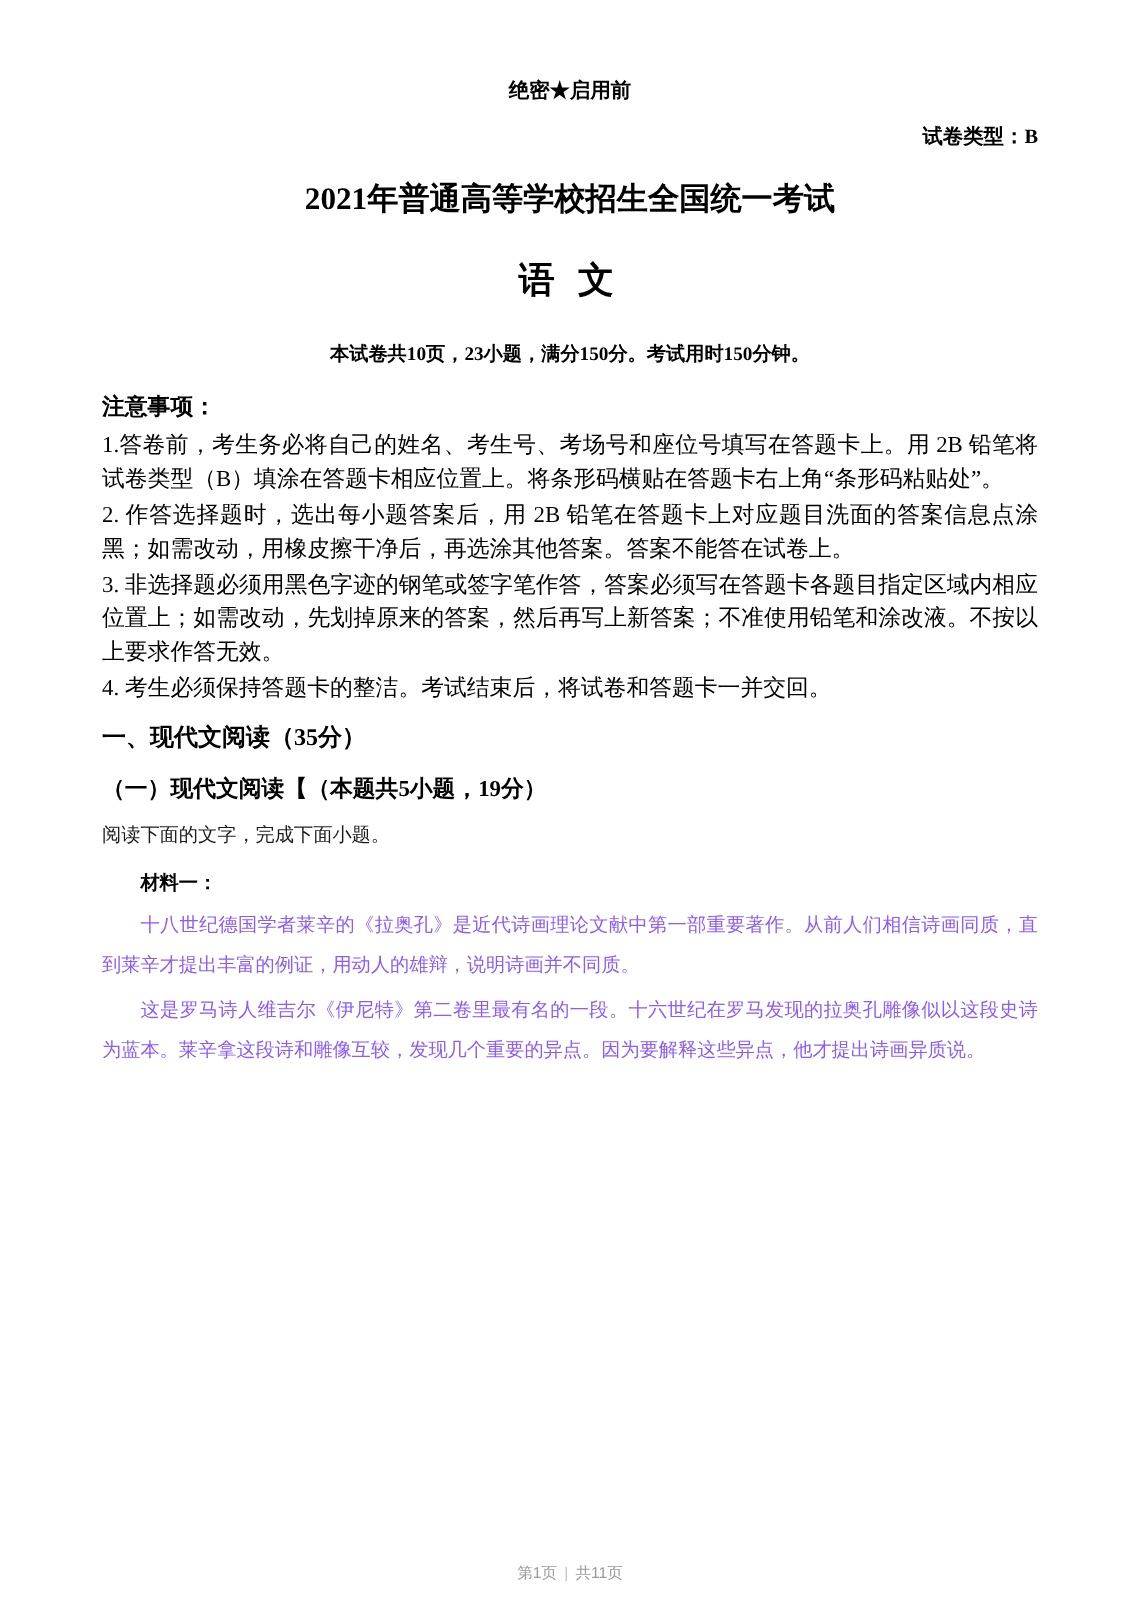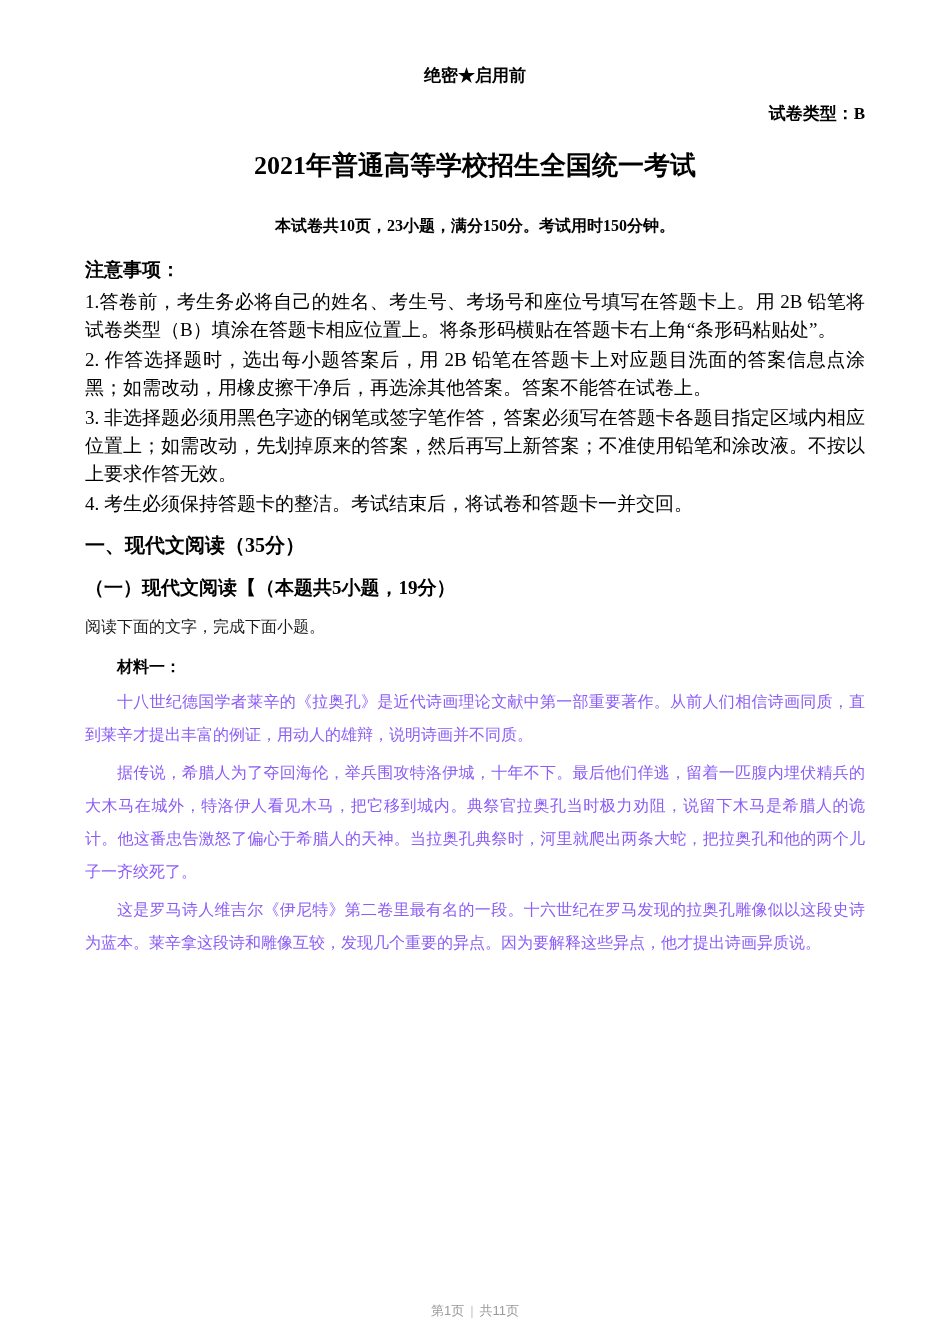--- a/index.html
+++ b/index.html
@@ -122,39 +122,39 @@
 <body>
 
 <div class="page">
 
   <div class="secrecy">绝密★启用前</div>
 
   <div class="paper-type">试卷类型：B</div>
 
   <h1 class="title">2021年普通高等学校招生全国统一考试</h1>
 
+  <h2 class="subject">语 文</h2>
 
   <p class="meta">本试卷共10页，23小题，满分150分。考试用时150分钟。</p>
 
   <p class="notice-heading">注意事项：</p>
 
   <p class="notice">1.答卷前，考生务必将自己的姓名、考生号、考场号和座位号填写在答题卡上。用 2B 铅笔将试卷类型（B）填涂在答题卡相应位置上。将条形码横贴在答题卡右上角“条形码粘贴处”。</p>
   <p class="notice">2. 作答选择题时，选出每小题答案后，用 2B 铅笔在答题卡上对应题目洗面的答案信息点涂黑；如需改动，用橡皮擦干净后，再选涂其他答案。答案不能答在试卷上。</p>
   <p class="notice">3. 非选择题必须用黑色字迹的钢笔或签字笔作答，答案必须写在答题卡各题目指定区域内相应位置上；如需改动，先划掉原来的答案，然后再写上新答案；不准使用铅笔和涂改液。不按以上要求作答无效。</p>
   <p class="notice">4. 考生必须保持答题卡的整洁。考试结束后，将试卷和答题卡一并交回。</p>
 
   <p class="section-heading">一、现代文阅读（35分）</p>
 
   <p class="sub-heading">（一）现代文阅读【（本题共5小题，19分）</p>
 
   <p class="instruction">阅读下面的文字，完成下面小题。</p>
 
   <p class="material-label">材料一：</p>
 
   <p class="body-para">十八世纪德国学者莱辛的《拉奥孔》是近代诗画理论文献中第一部重要著作。从前人们相信诗画同质，直到莱辛才提出丰富的例证，用动人的雄辩，说明诗画并不同质。</p>
-  <p class="body-para">据传说，希腊人为了夺回海伦，举兵围攻特洛伊城，十年不下。最后他们佯逃，留着一匹腹内埋伏精兵的大木马在城外，特洛伊人看见木马，把它移到城内。典祭官拉奥孔当时极力劝阻，说留下木马是希腊人的诡计。他这番忠告激怒了偏心于希腊人的天神。当拉奥孔典祭时，河里就爬出两条大蛇，把拉奥孔和他的两个儿子一齐绞死了。</p>
   <p class="body-para">这是罗马诗人维吉尔《伊尼特》第二卷里最有名的一段。十六世纪在罗马发现的拉奥孔雕像似以这段史诗为蓝本。莱辛拿这段诗和雕像互较，发现几个重要的异点。因为要解释这些异点，他才提出诗画异质说。</p>
 
   <div class="footer">
     <span>第1页</span><span class="sep">|</span><span>共11页</span>
   </div>
 
 </div>
 
 </body></html>

